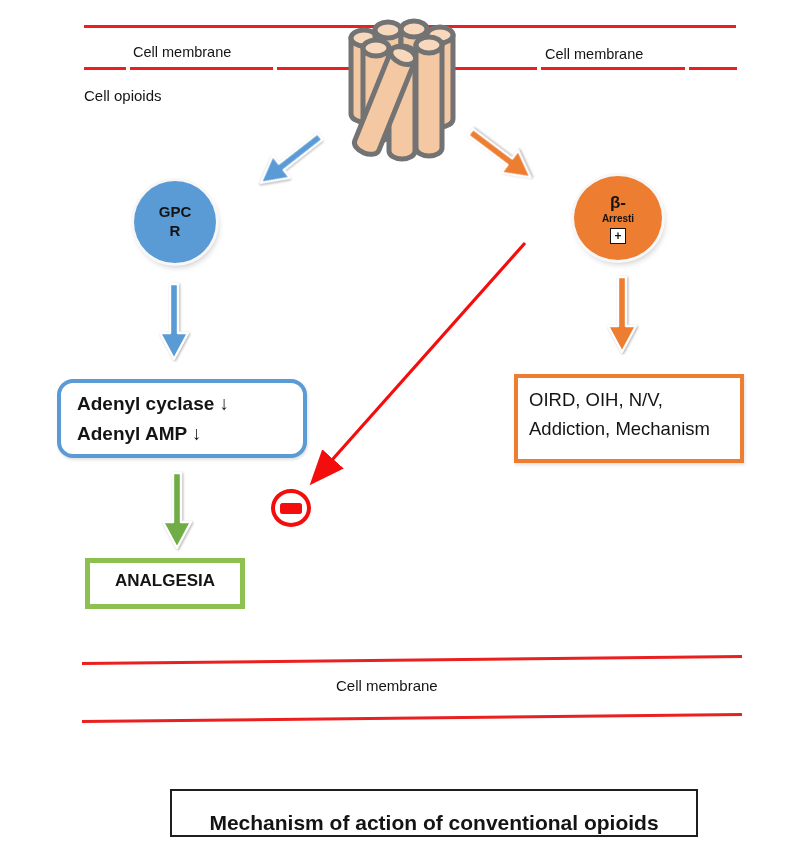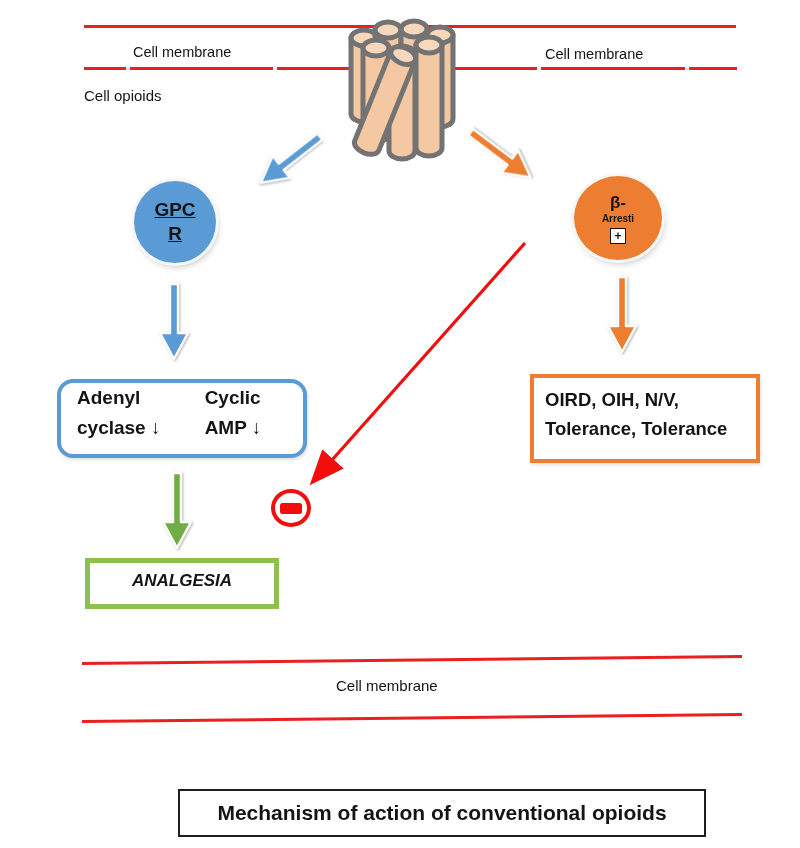--- a/index.html
+++ b/index.html
@@ -23,47 +23,46 @@
   .hseg{position:absolute;height:2.5px;background:var(--membrane-red);}
   .lbl{position:absolute;font-weight:400;white-space:nowrap;}
   .lbl-membrane{font-size:14.5px;}
   .lbl-interior{font-size:15px;}
   .circle{
     position:absolute;border-radius:50%;display:flex;flex-direction:column;
     align-items:center;justify-content:center;text-align:center;
     box-shadow:0 0 0 3px #f7f7f7, 2px 4px 6px rgba(0,0,0,0.22);
     font-weight:700;line-height:1.25;
   }
-  .circle-gpcr{background:var(--blue);font-size:19px;text-decoration:underline;}
+  .circle-gpcr{background:var(--blue);font-size:15px;}
   .circle-beta{background:var(--orange);}
   .beta-line1{font-size:17px;}
   .beta-line2{font-size:10px;}
   .plusbox{
     width:14px;height:14px;background:#fff;border:1.6px solid #111;margin-top:2px;
     display:flex;align-items:center;justify-content:center;
     font-size:12px;font-weight:700;line-height:1;
   }
   .arrow-svg{position:absolute;overflow:visible;}
   .block-arrow{stroke:#ffffff;stroke-width:2.4;stroke-linejoin:round;}
   .shadowed{filter:drop-shadow(1.6px 1.8px 1.2px rgba(90,90,90,0.45));}
   .fill-blue{fill:var(--blue);}
   .fill-orange{fill:var(--orange);}
   .fill-green{fill:var(--green-arrow);}
   .box{position:absolute;background:#fff;box-sizing:border-box;}
   .box-adenyl{
     border:4px solid var(--blue);border-radius:16px;
-    display:flex;flex-direction:row;justify-content:center;
+    display:flex;flex-direction:column;justify-content:center;
     padding-left:16px;font-weight:700;font-size:19px;line-height:30px;
     box-shadow:1px 2px 3px rgba(0,0,0,0.12);
   }
   .box-effects{
     border:4px solid var(--orange);
-    padding:7px 0 0 11px;font-weight:700;font-size:18.5px;line-height:29px;
+    padding:7px 0 0 11px;font-weight:400;font-size:18.5px;line-height:29px;
     box-shadow:1px 2px 3px rgba(0,0,0,0.12);
-    margin-left:16px;
   }
   .box-analgesia{
     border:5px solid var(--analgesia-green);
     text-align:center;padding-top:8px;font-weight:700;font-size:17px;
   }
   .minus-circle{
     position:absolute;width:32px;height:30px;border:4px solid var(--signal-red);
     border-radius:50%;display:flex;align-items:center;justify-content:center;background:#fff;
   }
   .minus-bar{width:22px;height:11px;background:var(--signal-red);border-radius:2.5px;}
@@ -150,37 +149,37 @@
     <defs>
       <marker id="redhead" orient="auto" markerWidth="11" markerHeight="9" refX="8" refY="4.5">
         <polygon class="red-head" points="0,0 11,4.5 0,9"></polygon>
       </marker>
     </defs>
     <line class="red-line" x1="225" y1="5" x2="16" y2="240" marker-end="url(#redhead)"></line>
   </svg>
 
   <div class="box box-adenyl" style="left:57px;top:379px;width:250px;height:79px;">
     <span>Adenyl cyclase ↓</span>
-    <span>Cyclic AMP ↓</span>
+    <span>Adenyl AMP ↓</span>
   </div>
 
   <div class="box box-effects" style="left:514px;top:374px;width:230px;height:89px;">
     <div>OIRD, OIH, N/V,</div>
-    <div>Tolerance, Tolerance</div>
+    <div>Addiction, Mechanism</div>
   </div>
 
   <div class="minus-circle" style="left:271px;top:489px;">
     <div class="minus-bar"></div>
   </div>
 
-  <div class="box box-analgesia" style="left:85px;top:558px;width:194px;height:51px;font-style:italic;">
+  <div class="box box-analgesia" style="left:85px;top:558px;width:160px;height:51px;">
     <span>ANALGESIA</span>
   </div>
 
   <div class="hseg" style="left:82px;top:662px;width:660px;transform:rotate(-0.6deg);transform-origin:left center;"></div>
   <div class="lbl lbl-interior" style="left:336px;top:677px;">Cell membrane</div>
   <div class="hseg" style="left:82px;top:720px;width:660px;transform:rotate(-0.6deg);transform-origin:left center;"></div>
 
-  <div class="title-box" style="left:178px;top:789px;width:524px;height:44px;">
+  <div class="title-box" style="left:170px;top:789px;width:524px;height:44px;align-items:flex-end;">
     <span>Mechanism of action of conventional opioids</span>
   </div>
 
 </div>
 
 </body></html>

